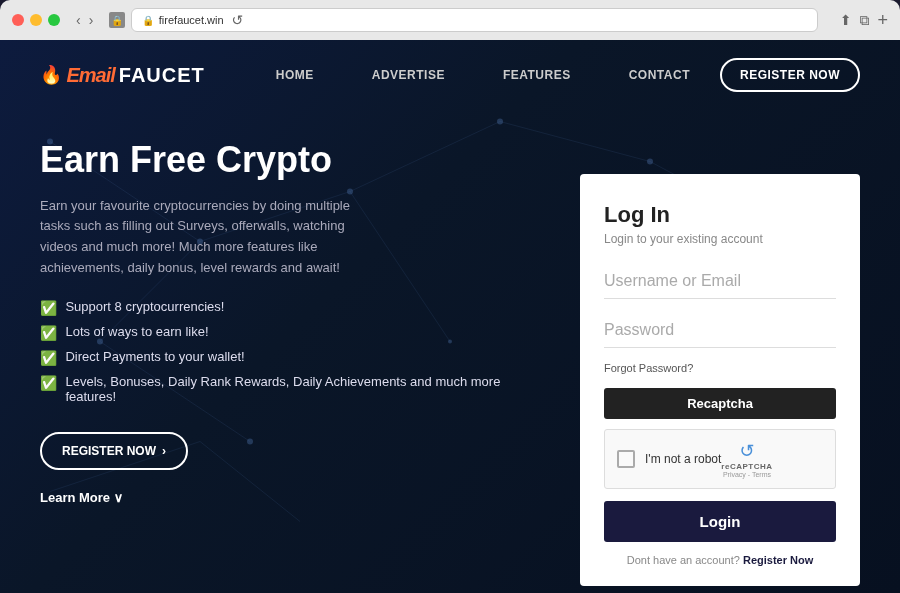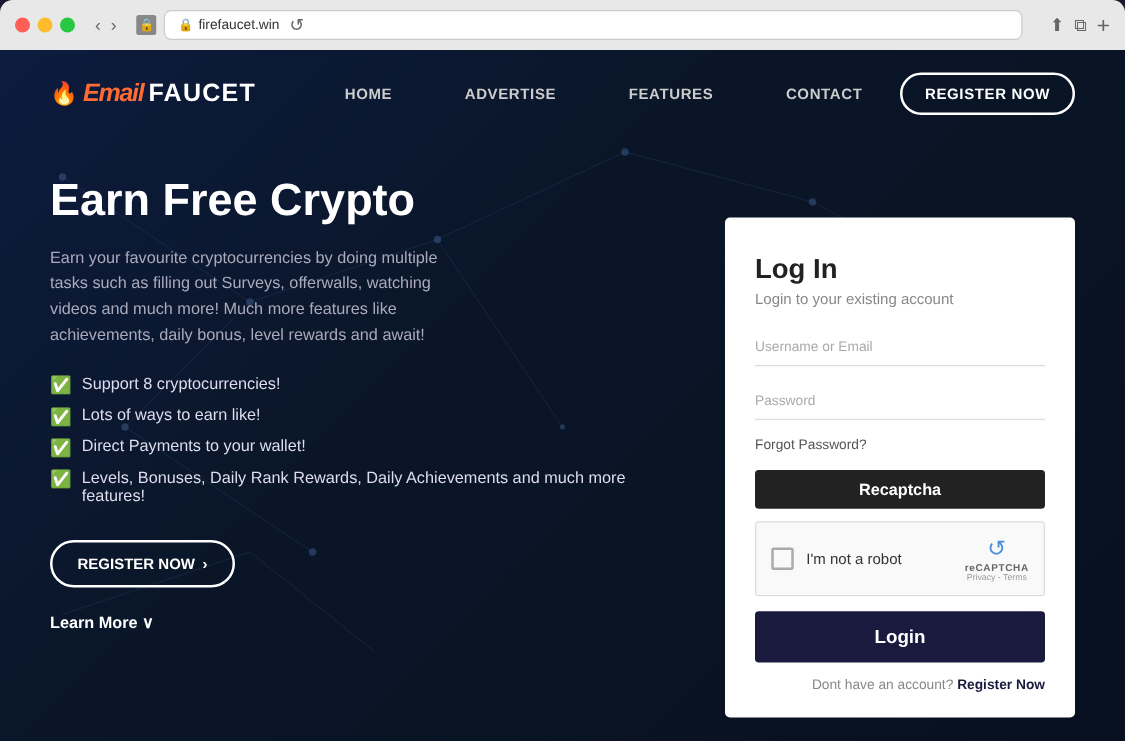--- a/index.html
+++ b/index.html
@@ -233,21 +233,21 @@
       font-size: 12px;
       color: #888;
       margin-bottom: 18px;
     }
 
     .form-input {
       width: 100%;
       border: none;
       border-bottom: 1px solid #ddd;
       padding: 8px 0;
-      font-size: 11px;
+      font-size: 16px;
       color: #333;
       outline: none;
       margin-bottom: 14px;
       background: transparent;
     }
     .form-input::placeholder { color: #aaa; }
 
     .forgot-link {
       font-size: 11px;
       color: #555;
@@ -275,21 +275,21 @@
       cursor: pointer;
       margin-bottom: 10px;
     }
 
     .captcha-widget {
       border: 1px solid #ddd;
       border-radius: 3px;
       padding: 10px 12px;
       display: flex;
       align-items: center;
-      justify-content: space-between;
+      justify-content: flex-start;
       margin-bottom: 12px;
       background: #f9f9f9;
     }
     .captcha-left {
       display: flex;
       align-items: center;
       gap: 10px;
     }
     .captcha-checkbox {
       width: 18px; height: 18px;
@@ -330,21 +330,21 @@
       font-size: 15px;
       font-weight: 600;
       border-radius: 3px;
       cursor: pointer;
       margin-bottom: 12px;
     }
 
     .no-account {
       font-size: 11px;
       color: #888;
-      text-align: right;
+      text-align: center;
     }
     .register-link {
       color: #1a1a3e;
       font-weight: 700;
       cursor: pointer;
     }
 
     
     .bg-svg {
       position: absolute;

